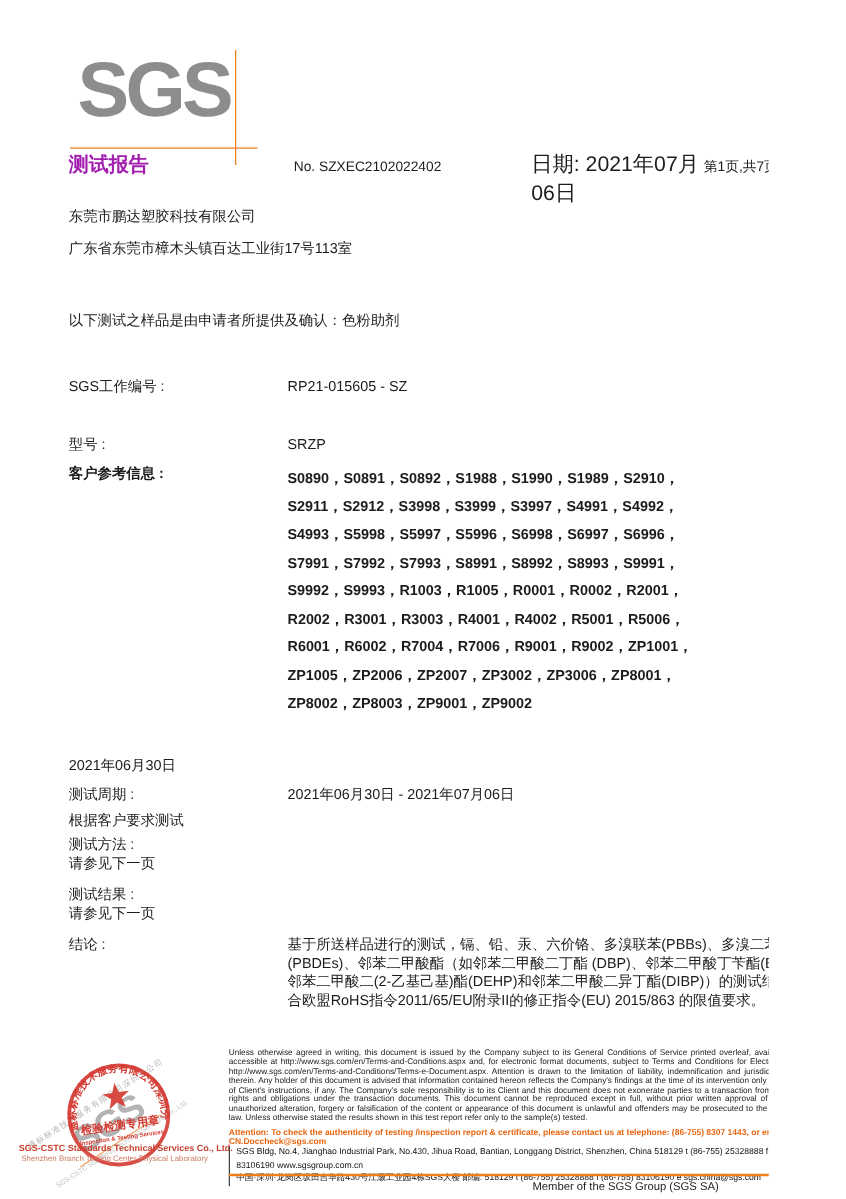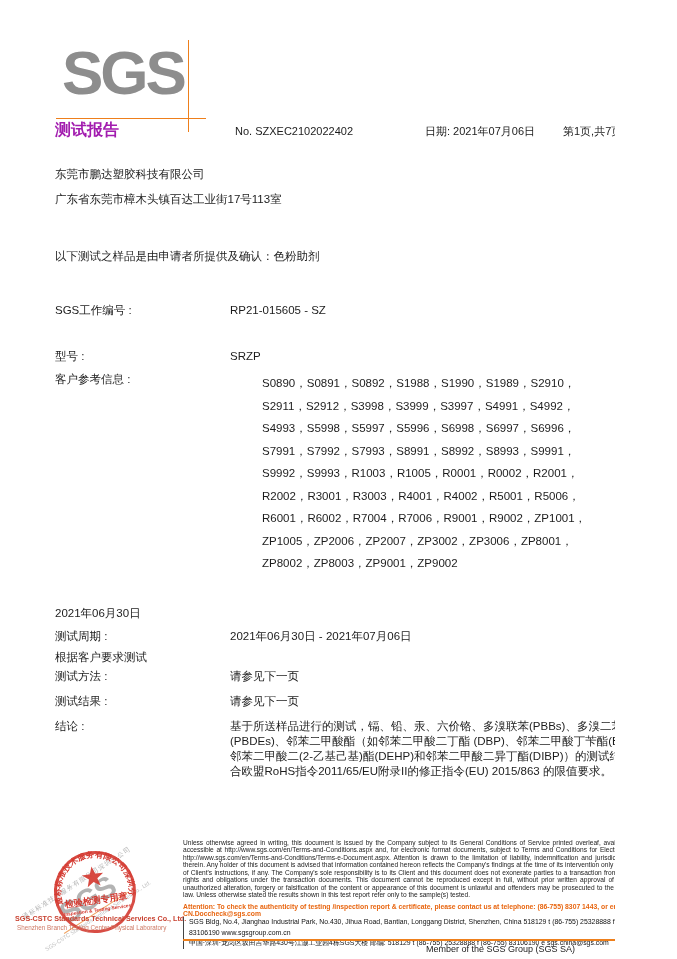--- a/index.html
+++ b/index.html
@@ -11,32 +11,32 @@
   
   .logo-block { position:absolute; left:58px; top:34px; width:150px; height:96px; }
   .logo-text { position:absolute; left:4px; top:2px; font-size:62px; font-weight:bold;
     color:#8d8d8d; letter-spacing:-3px; line-height:1.2; }
   .logo-hline { position:absolute; left:-2px; top:84px; width:150px; height:1px; background:#ee7f1b; }
   .logo-vline { position:absolute; left:130px; top:6px; width:1px; height:92px; background:#ee7f1b; }
   
   .title-row { position:absolute; left:55px; top:120px; width:592px; display:flex; align-items:baseline; }
   .report-title { font-size:16px; font-weight:bold; width:180px; color:#a21caf; }
   .report-no { font-size:11px; width:190px; }
-  .report-date { font-size:11px; width:138px; }
+  .report-date { font-size:17px; width:138px; }
   .page-indicator { font-size:11px; }
   
   .client-block { position:absolute; left:55px; top:162px; font-size:11.5px; line-height:25px; }
   .sample-statement { position:absolute; left:55px; top:249px; font-size:11.5px; }
   .info-table { position:absolute; left:55px; top:272px; width:598px; font-size:11.5px; }
   .row { display:flex; }
   .row .lbl { width:175px; flex:none; line-height:15px; }
   .row .val { flex:1; line-height:15px; }
   .mb8 { margin-bottom:8px;margin-top:31px; } .mb6 { margin-bottom:6px; } .mb4 { margin-bottom:4px; }
-  .mb10 { margin-bottom:10px; } .mb3 { margin-bottom:3.5px; }
-  .ref-lines div { line-height:22.5px;margin-left:32px; }
+  .mb10 { margin-bottom:10px;flex-direction:column; } .mb3 { margin-bottom:3.5px;font-weight:bold; }
+  .ref-lines div { line-height:22.5px; }
   .conclusion { line-height:15.5px; width:452px; }
   
   .fineprint { position:absolute; left:183px; top:839px; width:490px;
     font-size:6.6px; line-height:7.45px; color:#222; text-align:justify; }
   .attention { position:absolute; left:183px; top:903px; width:490px;
     font-size:6.8px; line-height:7.4px; color:#e8650f; font-weight:bold; }
   .addresses { position:absolute; left:183px; top:917px; width:490px;
     border-left:1px solid #444; padding-left:5px; font-size:6.9px; line-height:10.5px; color:#111; }
   .footer-rule { position:absolute; left:183px; top:939px; width:488px; height:2px; background:#ee7f1b; }
   .member-line { position:absolute; right:40px; top:944px; font-size:9px; color:#222; }

